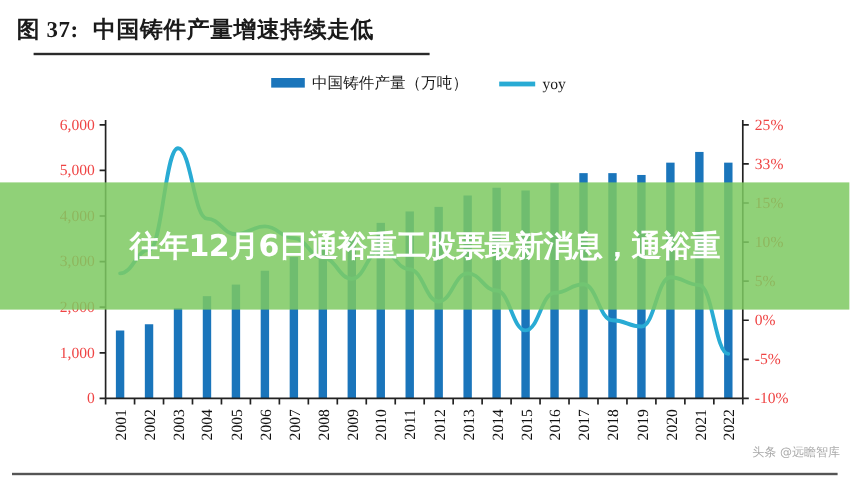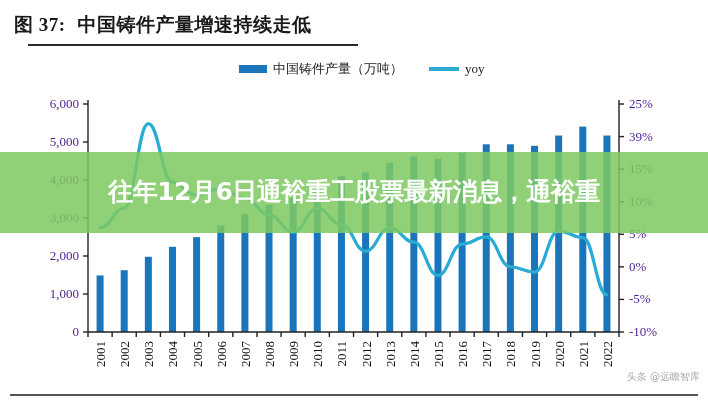--- a/index.html
+++ b/index.html
@@ -33,24 +33,24 @@
     left: 28px;
     top: 44px;
     width: 330px;
     height: 2px;
     background: #2a2a2a;
   }
 
   
   #legend {
     position: absolute;
-    left: 215px;
+    left: 202px;
     top: 60px;
     display: flex;
-    align-items: center;
+    align-items: flex-end;
     gap: 26px;
     font-family: "Liberation Serif", "DejaVu Serif", serif;
     font-size: 13px;
     white-space: nowrap;
     padding-left: 24px;
   }
   .legend-entry { display: flex; align-items: center; gap: 6px; }
   .swatch-bar {
     display: inline-block;
     width: 28px; height: 8px;
@@ -68,21 +68,21 @@
     left: 0; top: 86px;
     width: 708px; height: 260px;
   }
   #plot-svg { display: block; }
 
   
   .axis-label {
     position: absolute;
     font-family: "Liberation Serif", "DejaVu Serif", serif;
     font-size: 13px;
-    color: #4c1d95;
+    color: #ef4444;
     white-space: nowrap;
   }
   .axis-label.left  { text-align: right; transform: translateY(-50%); }
   .axis-label.right { text-align: left;  transform: translateY(-50%); }
 
   .xtick {
     position: absolute;
     font-family: "Liberation Serif", "DejaVu Serif", serif;
     font-size: 13px;
     color: #111;
@@ -92,21 +92,21 @@
     white-space: nowrap;
     letter-spacing: 0px;
   }
 
   
   #overlay-banner {
     position: absolute;
     left: 0;
     top: 152px;
     width: 708px;
-    height: 81px;
+    height: 106px;
     background: rgba(126, 201, 98, 0.86);
     display: flex;
     flex-direction: column;
     justify-content: center;
     align-items: center;
     z-index: 6;
     pointer-events: none;
   }
   .overlay-line {
     font-family: "DejaVu Sans", "Liberation Sans", sans-serif;
@@ -238,21 +238,21 @@
     <div class="axis-label left" style="right: 629px; top: 218px; margin-left: 45px;">3,000</div>
     <div class="axis-label left" style="right: 629px; top: 180px;">4,000</div>
     <div class="axis-label left" style="right: 629px; top: 142px;">5,000</div>
     <div class="axis-label left" style="right: 629px; top: 104px;">6,000</div>
     <div class="axis-label right" style="left: 629px; top: 332px;">-10%</div>
     <div class="axis-label right" style="left: 629px; top: 299.429px;">-5%</div>
     <div class="axis-label right" style="left: 629px; top: 266.857px;">0%</div>
     <div class="axis-label right" style="left: 629px; top: 234.286px;">5%</div>
     <div class="axis-label right" style="left: 629px; top: 201.714px;">10%</div>
     <div class="axis-label right" style="left: 629px; top: 169.143px;">15%</div>
-    <div class="axis-label right" style="left: 629px; top: 136.571px;">39%</div>
+    <div class="axis-label right" style="left: 629px; top: 136.571px;">33%</div>
     <div class="axis-label right" style="left: 629px; top: 104px;">25%</div>
     <div class="xtick" style="left: 93.0682px; top: 341px;">2001</div>
     <div class="xtick" style="left: 117.205px; top: 341px;">2002</div>
     <div class="xtick" style="left: 141.341px; top: 341px;">2003</div>
     <div class="xtick" style="left: 165.477px; top: 341px;">2004</div>
     <div class="xtick" style="left: 189.614px; top: 341px;">2005</div>
     <div class="xtick" style="left: 213.75px; top: 341px;">2006</div>
     <div class="xtick" style="left: 237.886px; top: 341px;">2007</div>
     <div class="xtick" style="left: 262.023px; top: 341px;">2008</div>
     <div class="xtick" style="left: 286.159px; top: 341px;">2009</div>

